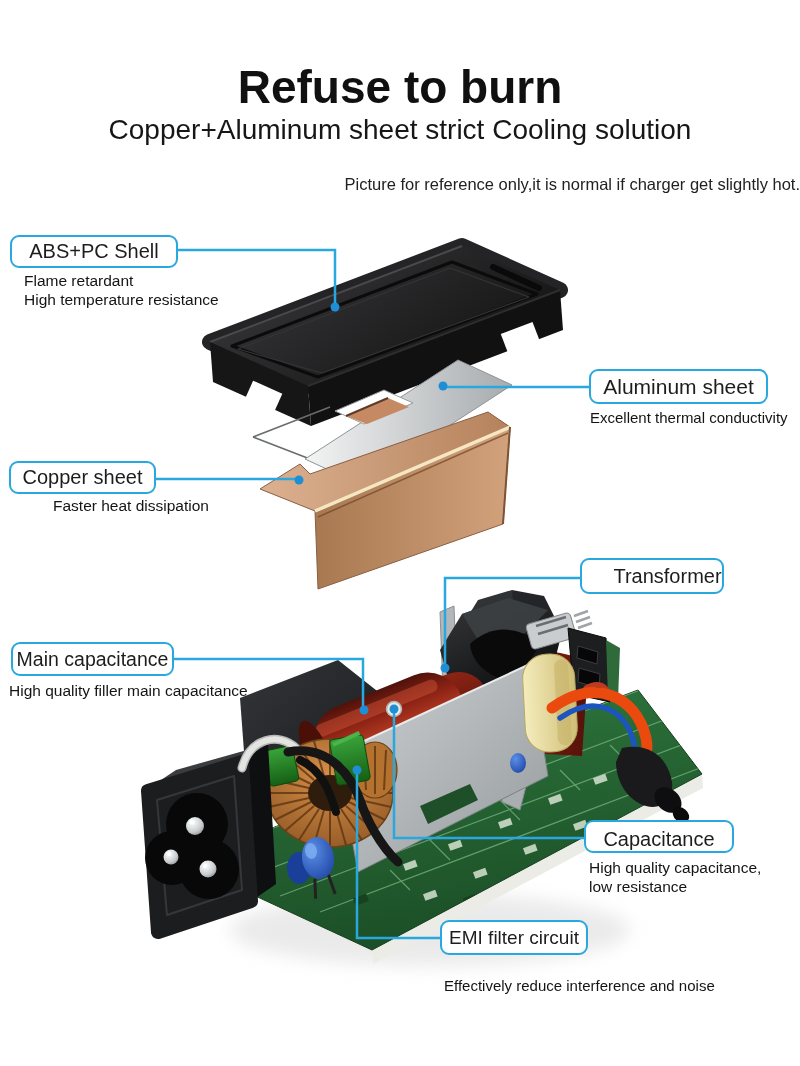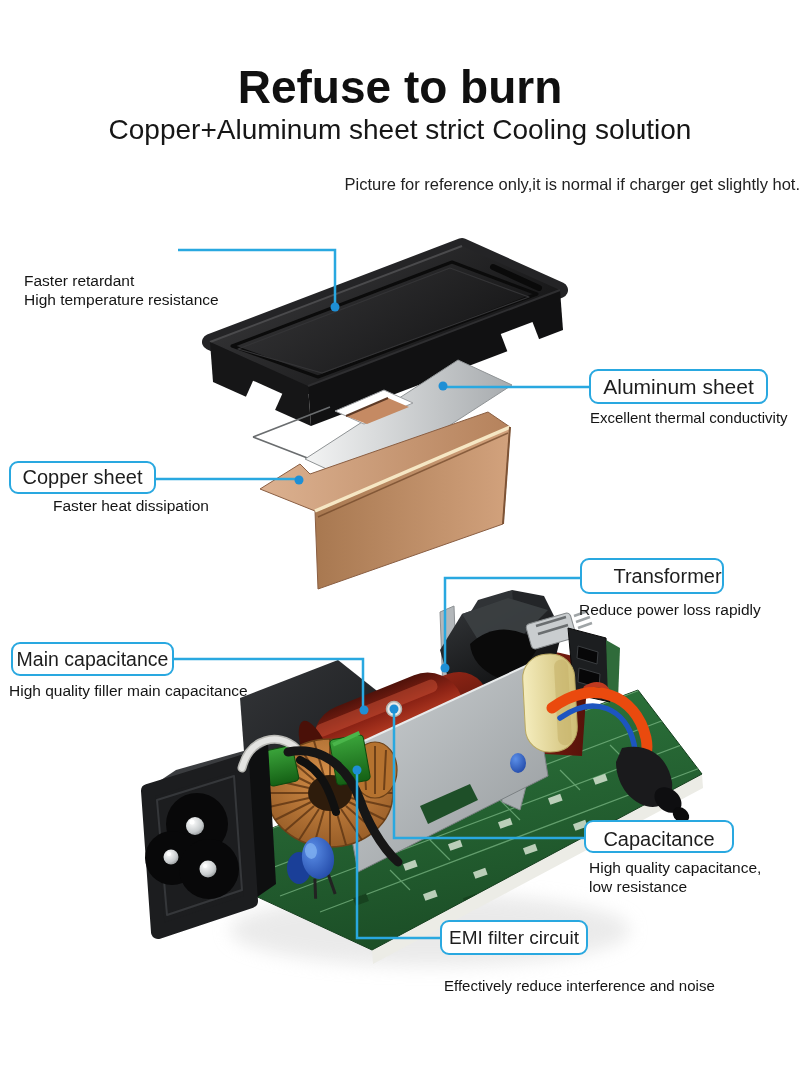--- a/index.html
+++ b/index.html
@@ -318,44 +318,44 @@
     <circle cx="364" cy="710" r="4.5"></circle>
     <circle cx="394" cy="709" r="4.5"></circle>
     <circle cx="357" cy="770" r="4.5"></circle>
   </g>
 </svg>
 
   <div class="title">Refuse to burn</div>
   <div class="subtitle">Copper+Aluminum sheet strict Cooling solution</div>
   <div class="note">Picture for reference only,it is normal if charger get slightly hot.</div>
 
+  <div class="co" id="co-shell">
+    <span>ABS+PC Shell</span>
+  </div>
   <div class="desc" id="d-shell">
-    <div>Faster retardant</div>
+    <div>Flame retardant</div>
     <div>High temperature resistance</div>
   </div>
 
   <div class="co" id="co-alum">
     <span>Aluminum sheet</span>
   </div>
   <div class="desc" id="d-alum">
     <div>Excellent thermal conductivity</div>
   </div>
 
   <div class="co" id="co-copper">
     <span>Copper sheet</span>
   </div>
   <div class="desc" id="d-copper">
     <div>Faster heat dissipation</div>
   </div>
 
   <div class="co" id="co-trans">
     <span>Transformer</span>
-  </div>
-  <div class="desc" id="d-trans">
-    <div>Reduce power loss rapidly</div>
   </div>
 
   <div class="co" id="co-main">
     <span>Main capacitance</span>
   </div>
   <div class="desc" id="d-main">
     <div>High quality filler main capacitance</div>
   </div>
 
   <div class="co" id="co-cap">

